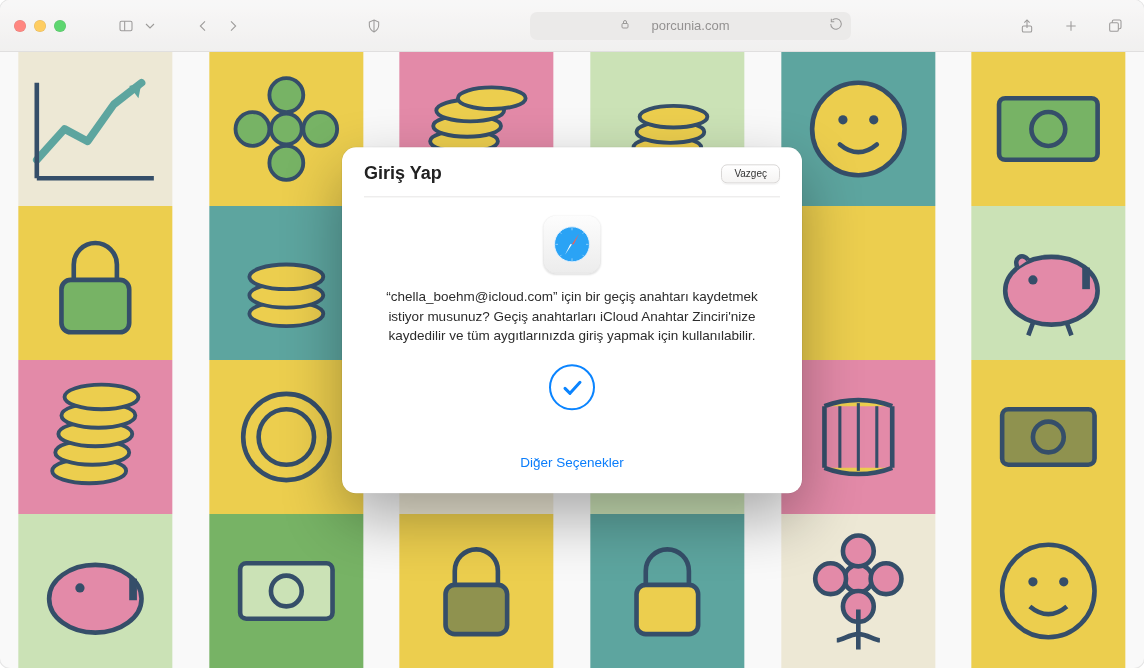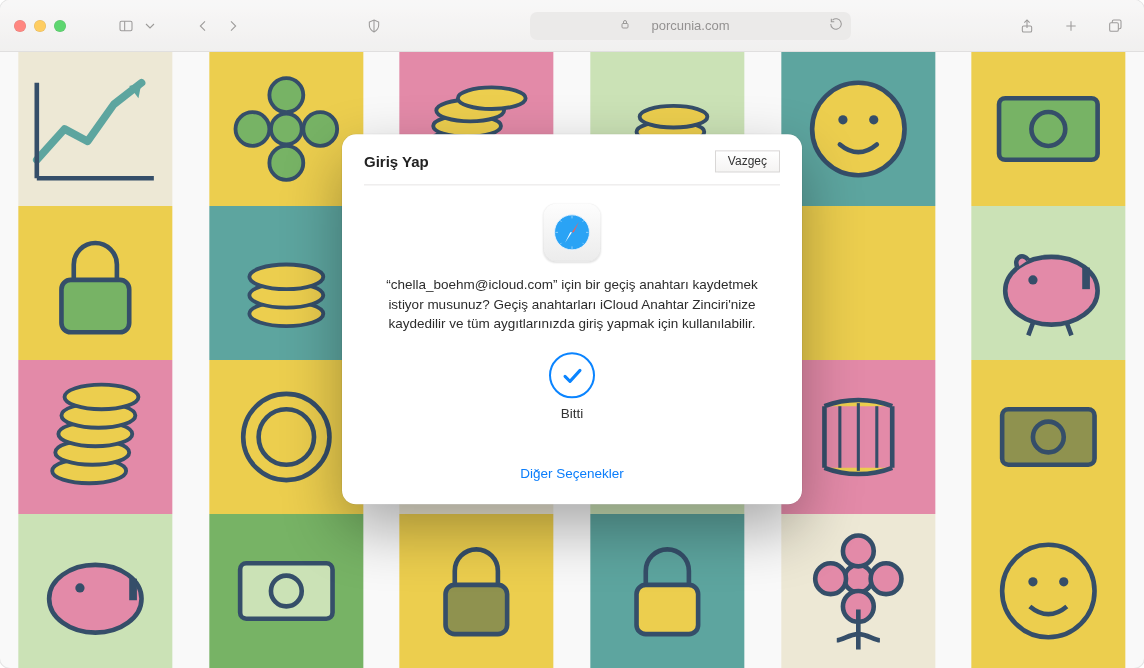--- a/index.html
+++ b/index.html
@@ -91,25 +91,25 @@
     box-shadow: 0 24px 60px rgba(0,0,0,.32), 0 0 0 .5px rgba(0,0,0,.08);
     z-index:10;
     padding: 16px 22px 22px;
   }
   .dlg-header {
     display:flex; align-items:center; justify-content:space-between;
     padding-bottom: 12px;
     border-bottom: 1px solid #e6e5e4;
     margin-bottom: 18px;
   }
-  .dlg-title { font-size:15px; font-weight:700; color:#222; }
+  .dlg-title { font-size:18px; font-weight:700; color:#222; }
   .btn-cancel {
-    font-size:12px;
+    font-size:10px;
     padding: 3px 12px;
-    border-radius:0;
+    border-radius:6px;
     border:1px solid #d9d7d6;
     background: linear-gradient(#ffffff,#f5f4f3);
     color:#333;
     box-shadow: 0 1px 1px rgba(0,0,0,.04);
     cursor:pointer;
   }
   .dlg-body { text-align:center; }
   .safari-icon {
     width:58px; height:58px;
     margin: 4px auto 14px;
@@ -460,18 +460,17 @@
           <polygon points="24,24 32,12 26,24" fill="#ff5a4f"></polygon>
           <polygon points="24,24 16,36 22,24" fill="#ffffff"></polygon>
         </svg>
       </div>
       <div class="dlg-msg">“chella_boehm@icloud.com” için bir geçiş anahtarı kaydetmek istiyor musunuz? Geçiş anahtarları iCloud Anahtar Zinciri'nize kaydedilir ve tüm aygıtlarınızda giriş yapmak için kullanılabilir.</div>
       <div class="done-circle">
         <svg viewBox="0 0 24 24" fill="none" stroke="#0a84ff" stroke-width="3" stroke-linecap="round" stroke-linejoin="round">
             <polyline points="5 13 10 18 20 7"></polyline>
           </svg>
       </div>
-      <div class="done-label">Bitti</div>
       <div class="link-other">Diğer Seçenekler</div>
     </div>
   </div>
 
 </div>
 
 </body></html>

